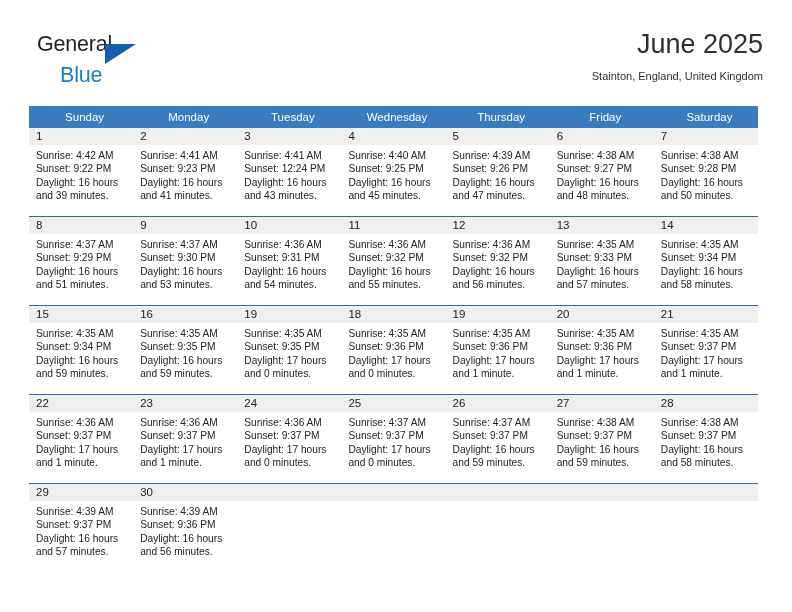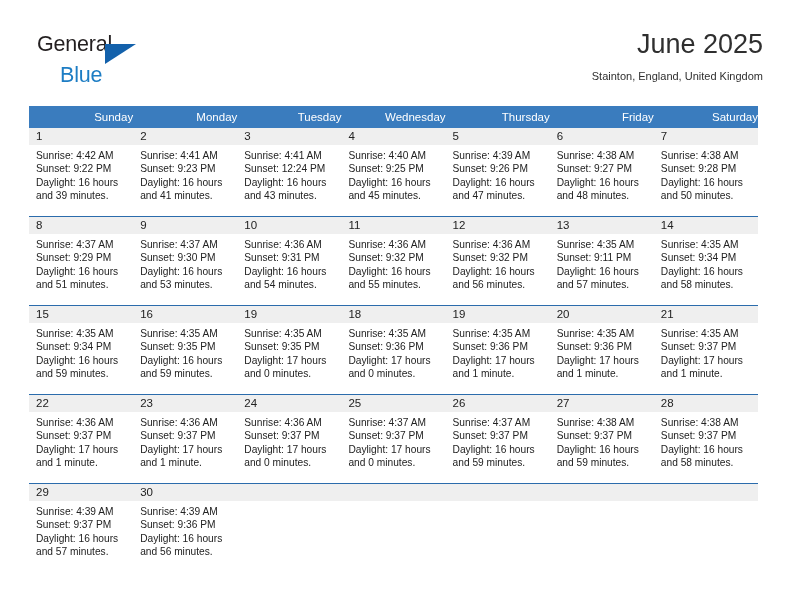--- a/index.html
+++ b/index.html
@@ -99,21 +99,21 @@
     border-collapse: collapse;
     table-layout: fixed;
   }
   .calendar col { width: 104.14px; }
 
   thead th {
     background: #3a7cbe;
     color: #ffffff;
     font-size: 11.5px;
     font-weight: normal;
-    text-align: right;
+    text-align: center;
     padding: 4px 0 4px 7px;
     height: 14px;
     border: none;
   }
 
   tbody tr.week-row > td {
     vertical-align: top;
     padding: 0;
     border-top: 1.6px solid #2b6cac;
     height: 88px;
@@ -320,21 +320,21 @@
                 <div>Daylight: 16 hours</div>
                 <div>and 56 minutes.</div>
               </div>
             </div>
           </td>
           <td>
             <div class="cell">
               <div class="daynum-band">13</div>
               <div class="cell-body">
                 <div>Sunrise: 4:35 AM</div>
-                <div>Sunset: 9:11 PM</div>
+                <div>Sunset: 9:33 PM</div>
                 <div>Daylight: 16 hours</div>
                 <div>and 57 minutes.</div>
               </div>
             </div>
           </td>
           <td>
             <div class="cell">
               <div class="daynum-band">14</div>
               <div class="cell-body">
                 <div>Sunrise: 4:35 AM</div>

